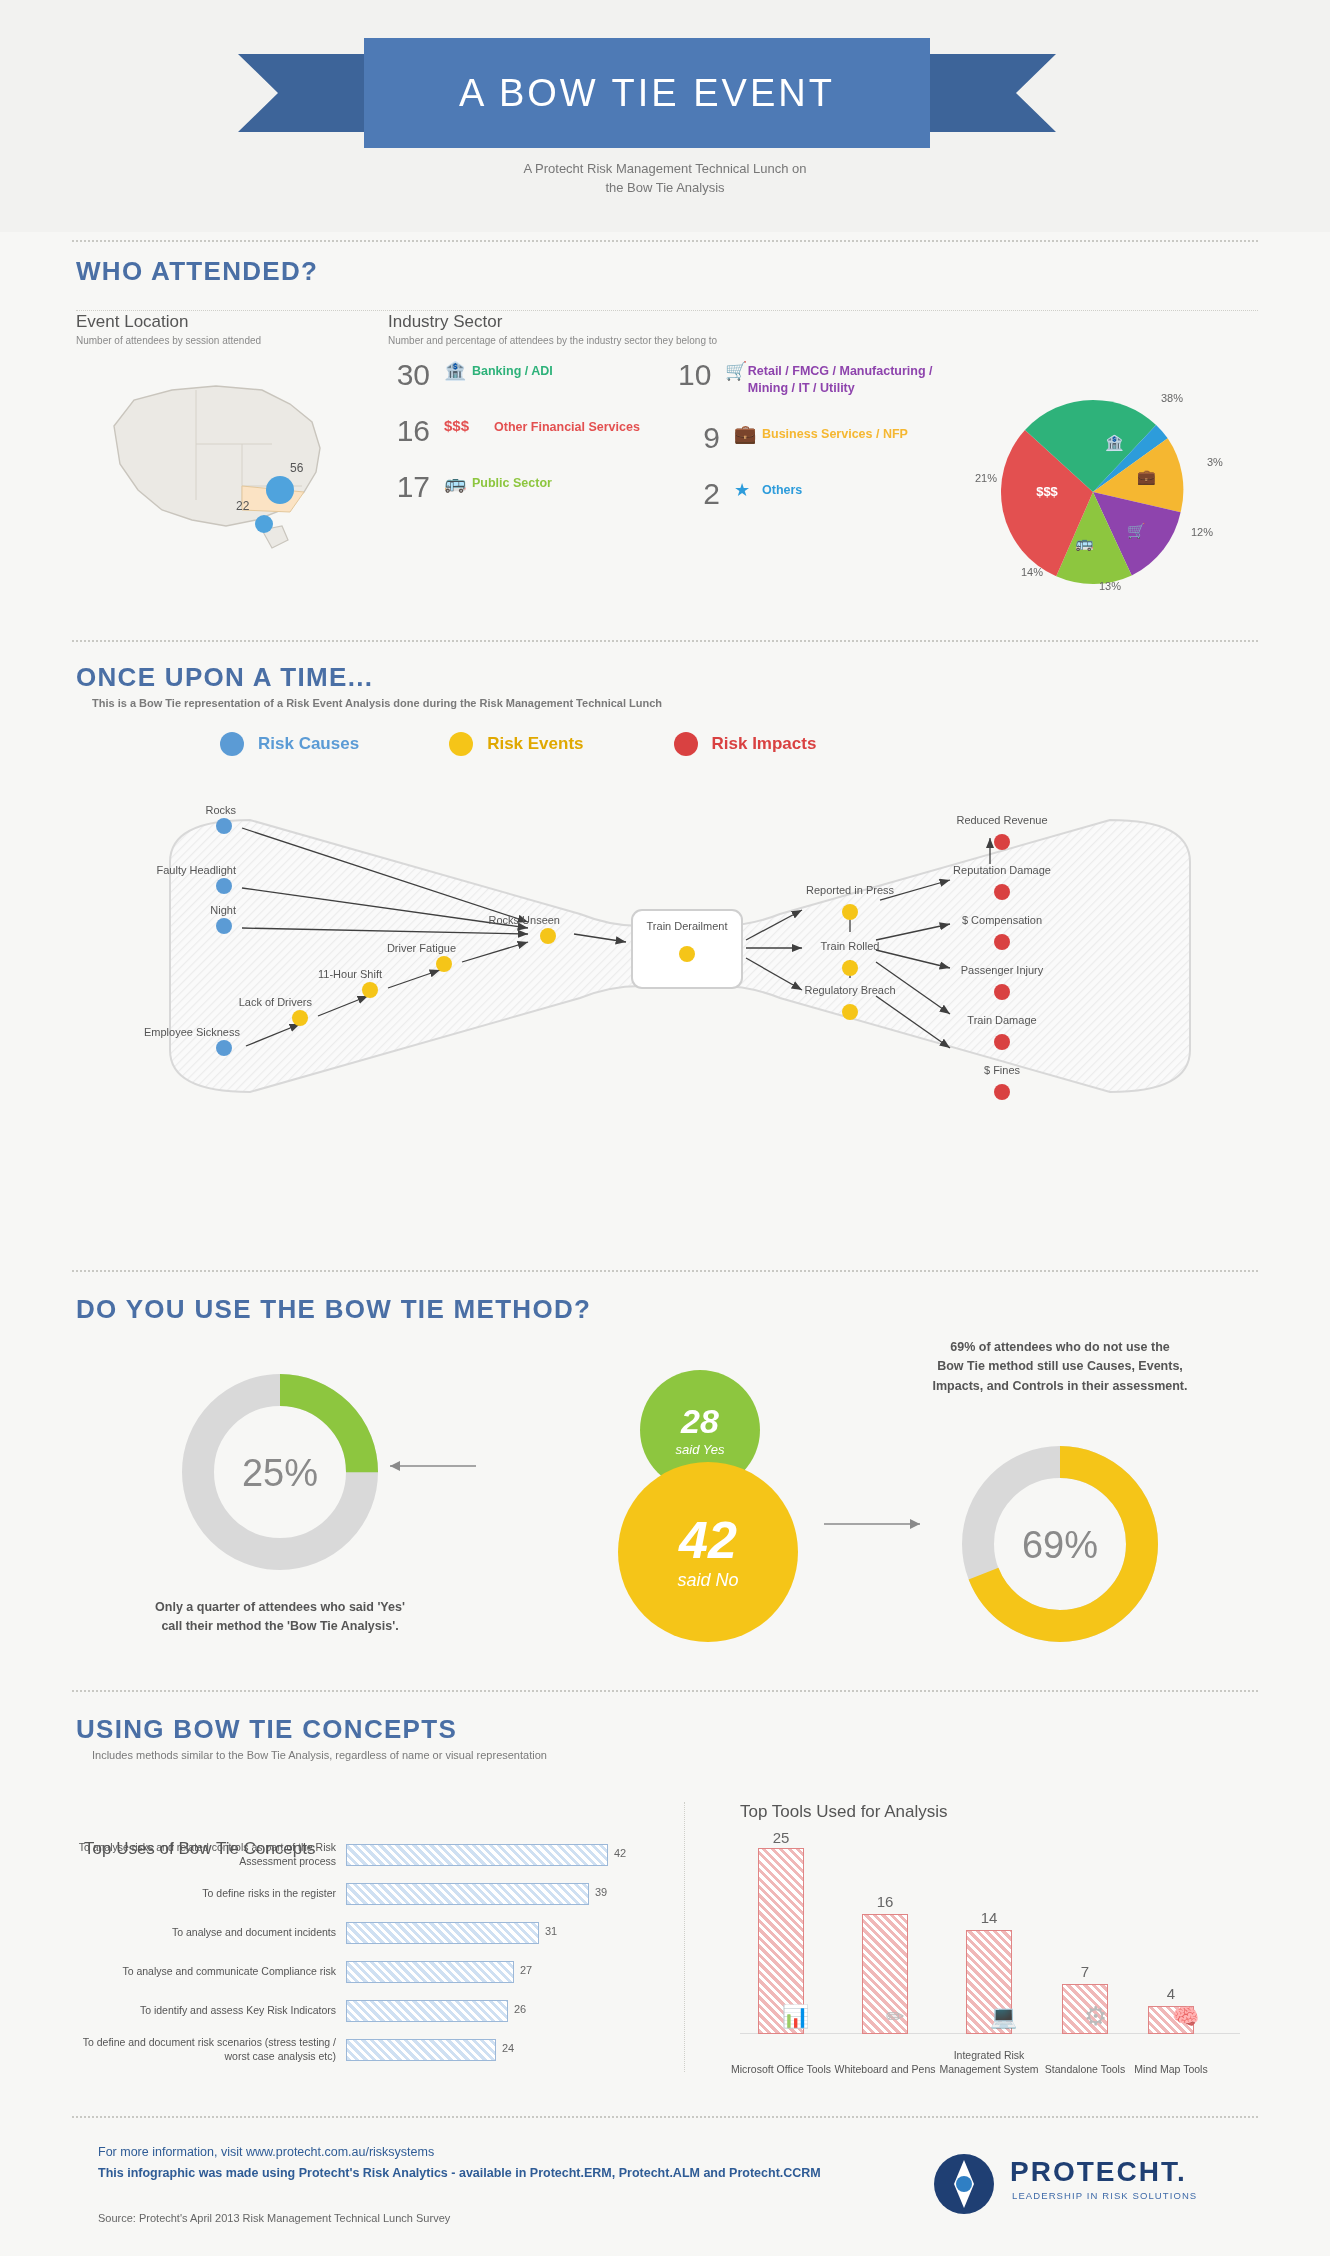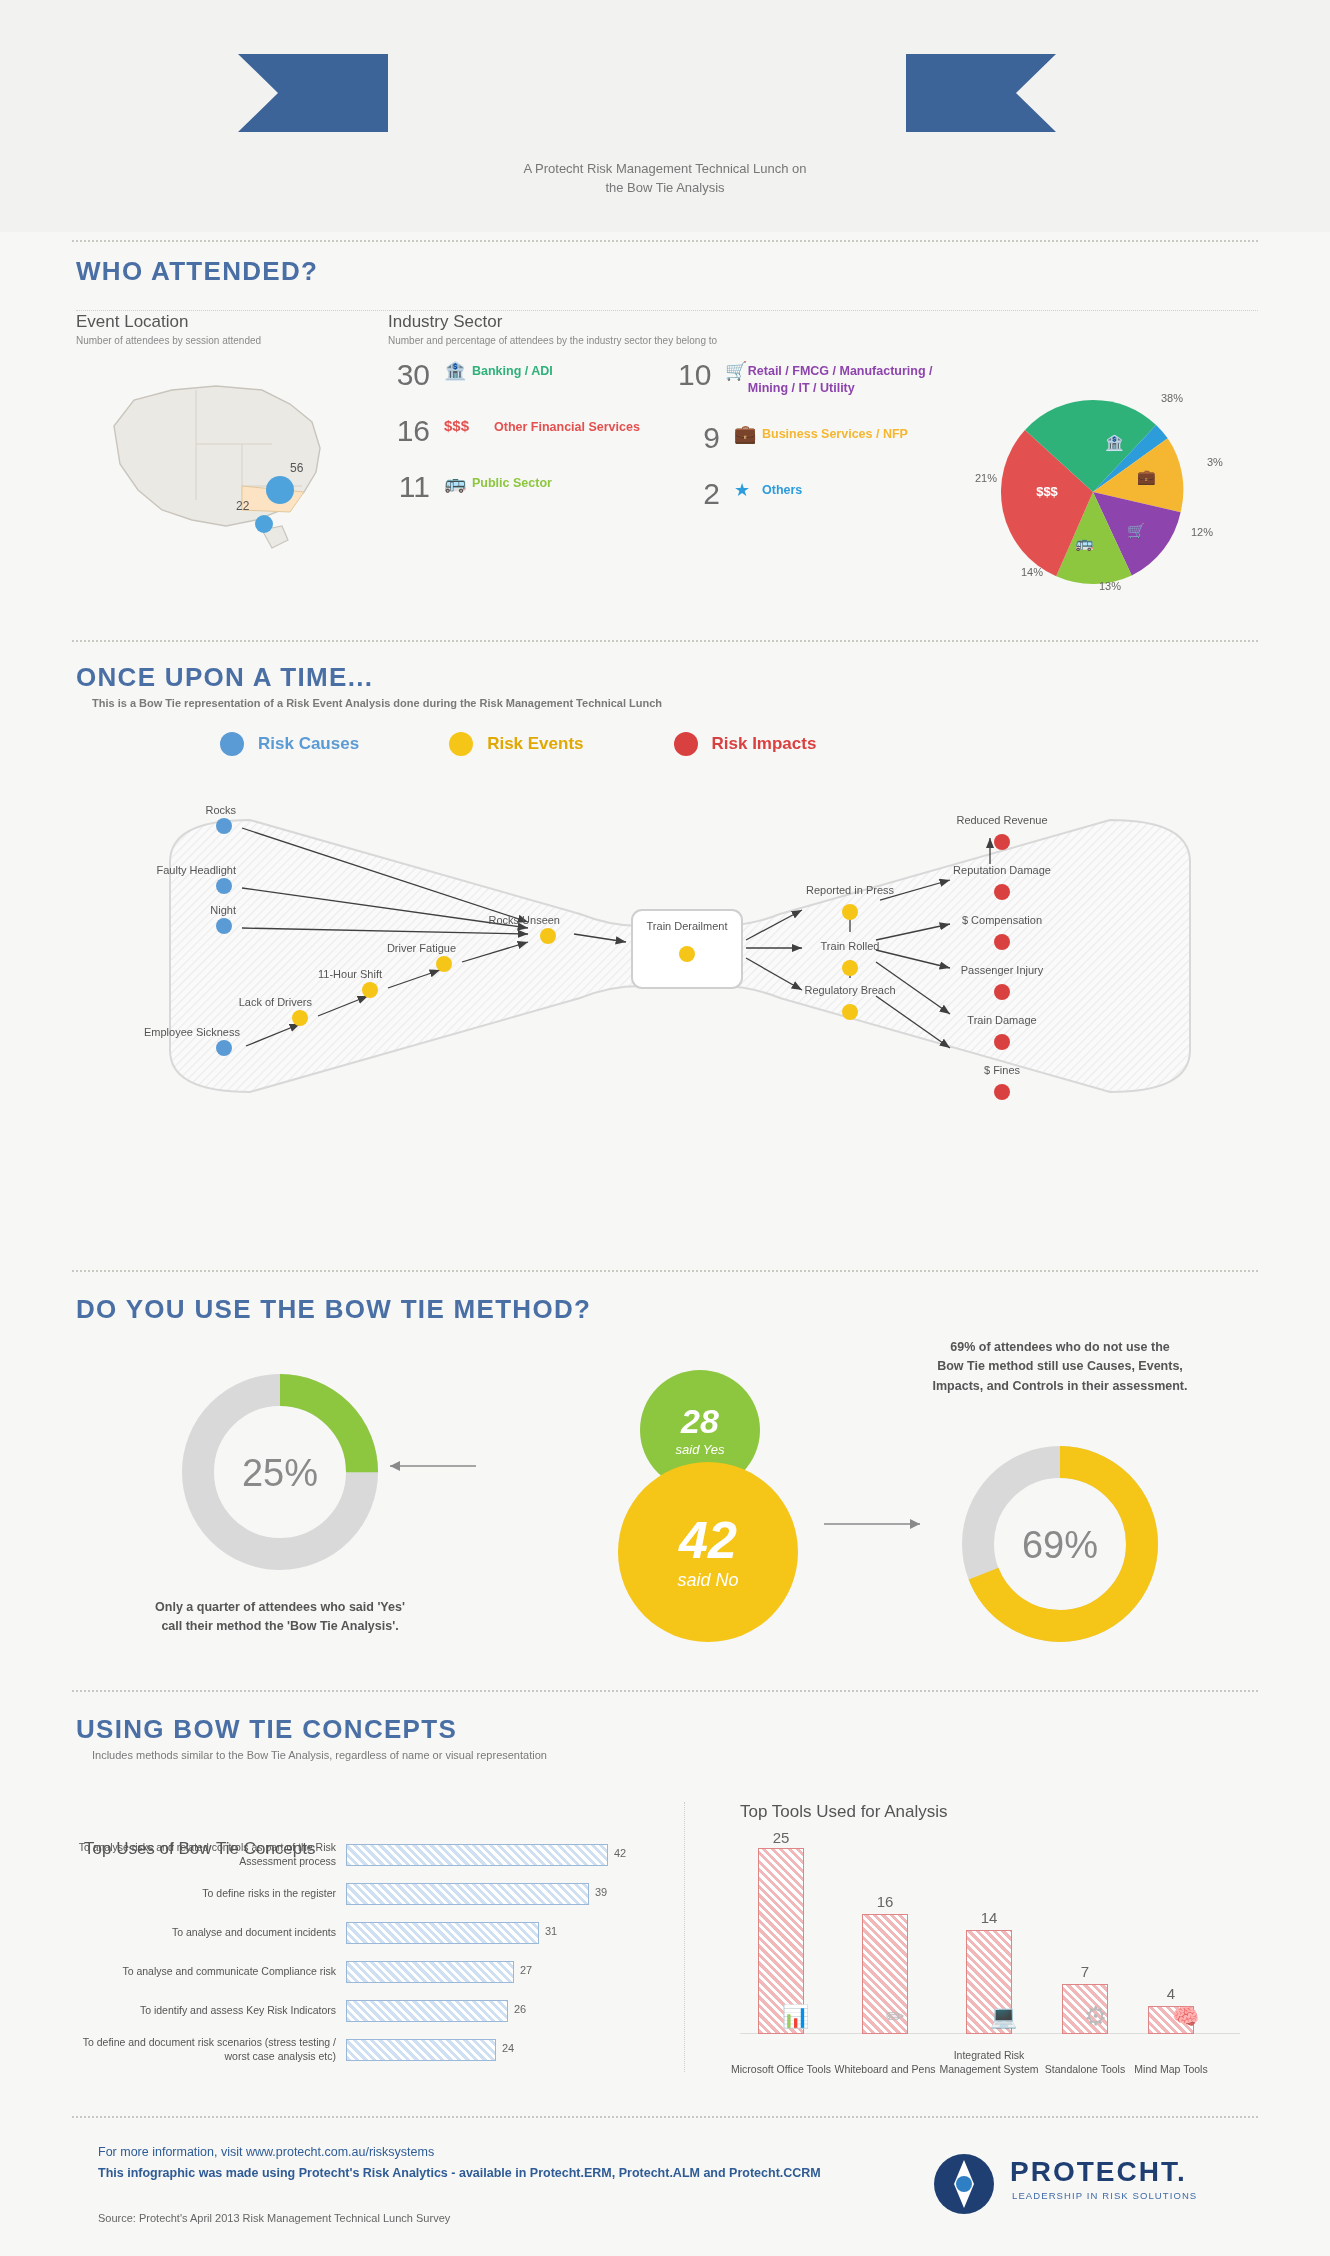--- a/index.html
+++ b/index.html
@@ -120,20 +120,23 @@
 </style>
 </head>
 <body>
 
 <div class="page">
 
   <div class="header-band">
     <div class="ribbon">
       <div class="tail-l"></div>
       <div class="tail-r"></div>
+      <div class="main">
+        <h1>A BOW TIE EVENT</h1>
+      </div>
     </div>
     <div class="subtitle">
       <div>A Protecht Risk Management Technical Lunch on</div>
       <div>the Bow Tie Analysis</div>
     </div>
   </div>
 
   <div id="who">
     <div class="dotted-top"></div>
     <div class="title">
@@ -173,21 +176,21 @@
             <div class="snum">30</div>
             <div class="sico" style="color:#2eb27a;">🏦</div>
             <div class="slab" style="color:#2eb27a;">Banking / ADI</div>
           </div>
           <div class="srow">
             <div class="snum">16</div>
             <div class="sico" style="color:#e35050; font-size:15px; font-weight:700;">$$$</div>
             <div class="slab" style="color:#e35050; padding-left:22px;">Other Financial Services</div>
           </div>
           <div class="srow">
-            <div class="snum">11</div>
+            <div class="snum">17</div>
             <div class="sico" style="color:#8dc63f;">🚌</div>
             <div class="slab" style="color:#8dc63f;">Public Sector</div>
           </div>
         </div>
         <div style="width:290px;">
           <div class="srow">
             <div class="snum">10</div>
             <div class="sico" style="color:#8e44ad;">🛒</div>
             <div class="slab" style="color:#8e44ad;">Retail / FMCG / Manufacturing / Mining / IT / Utility</div>
           </div>

